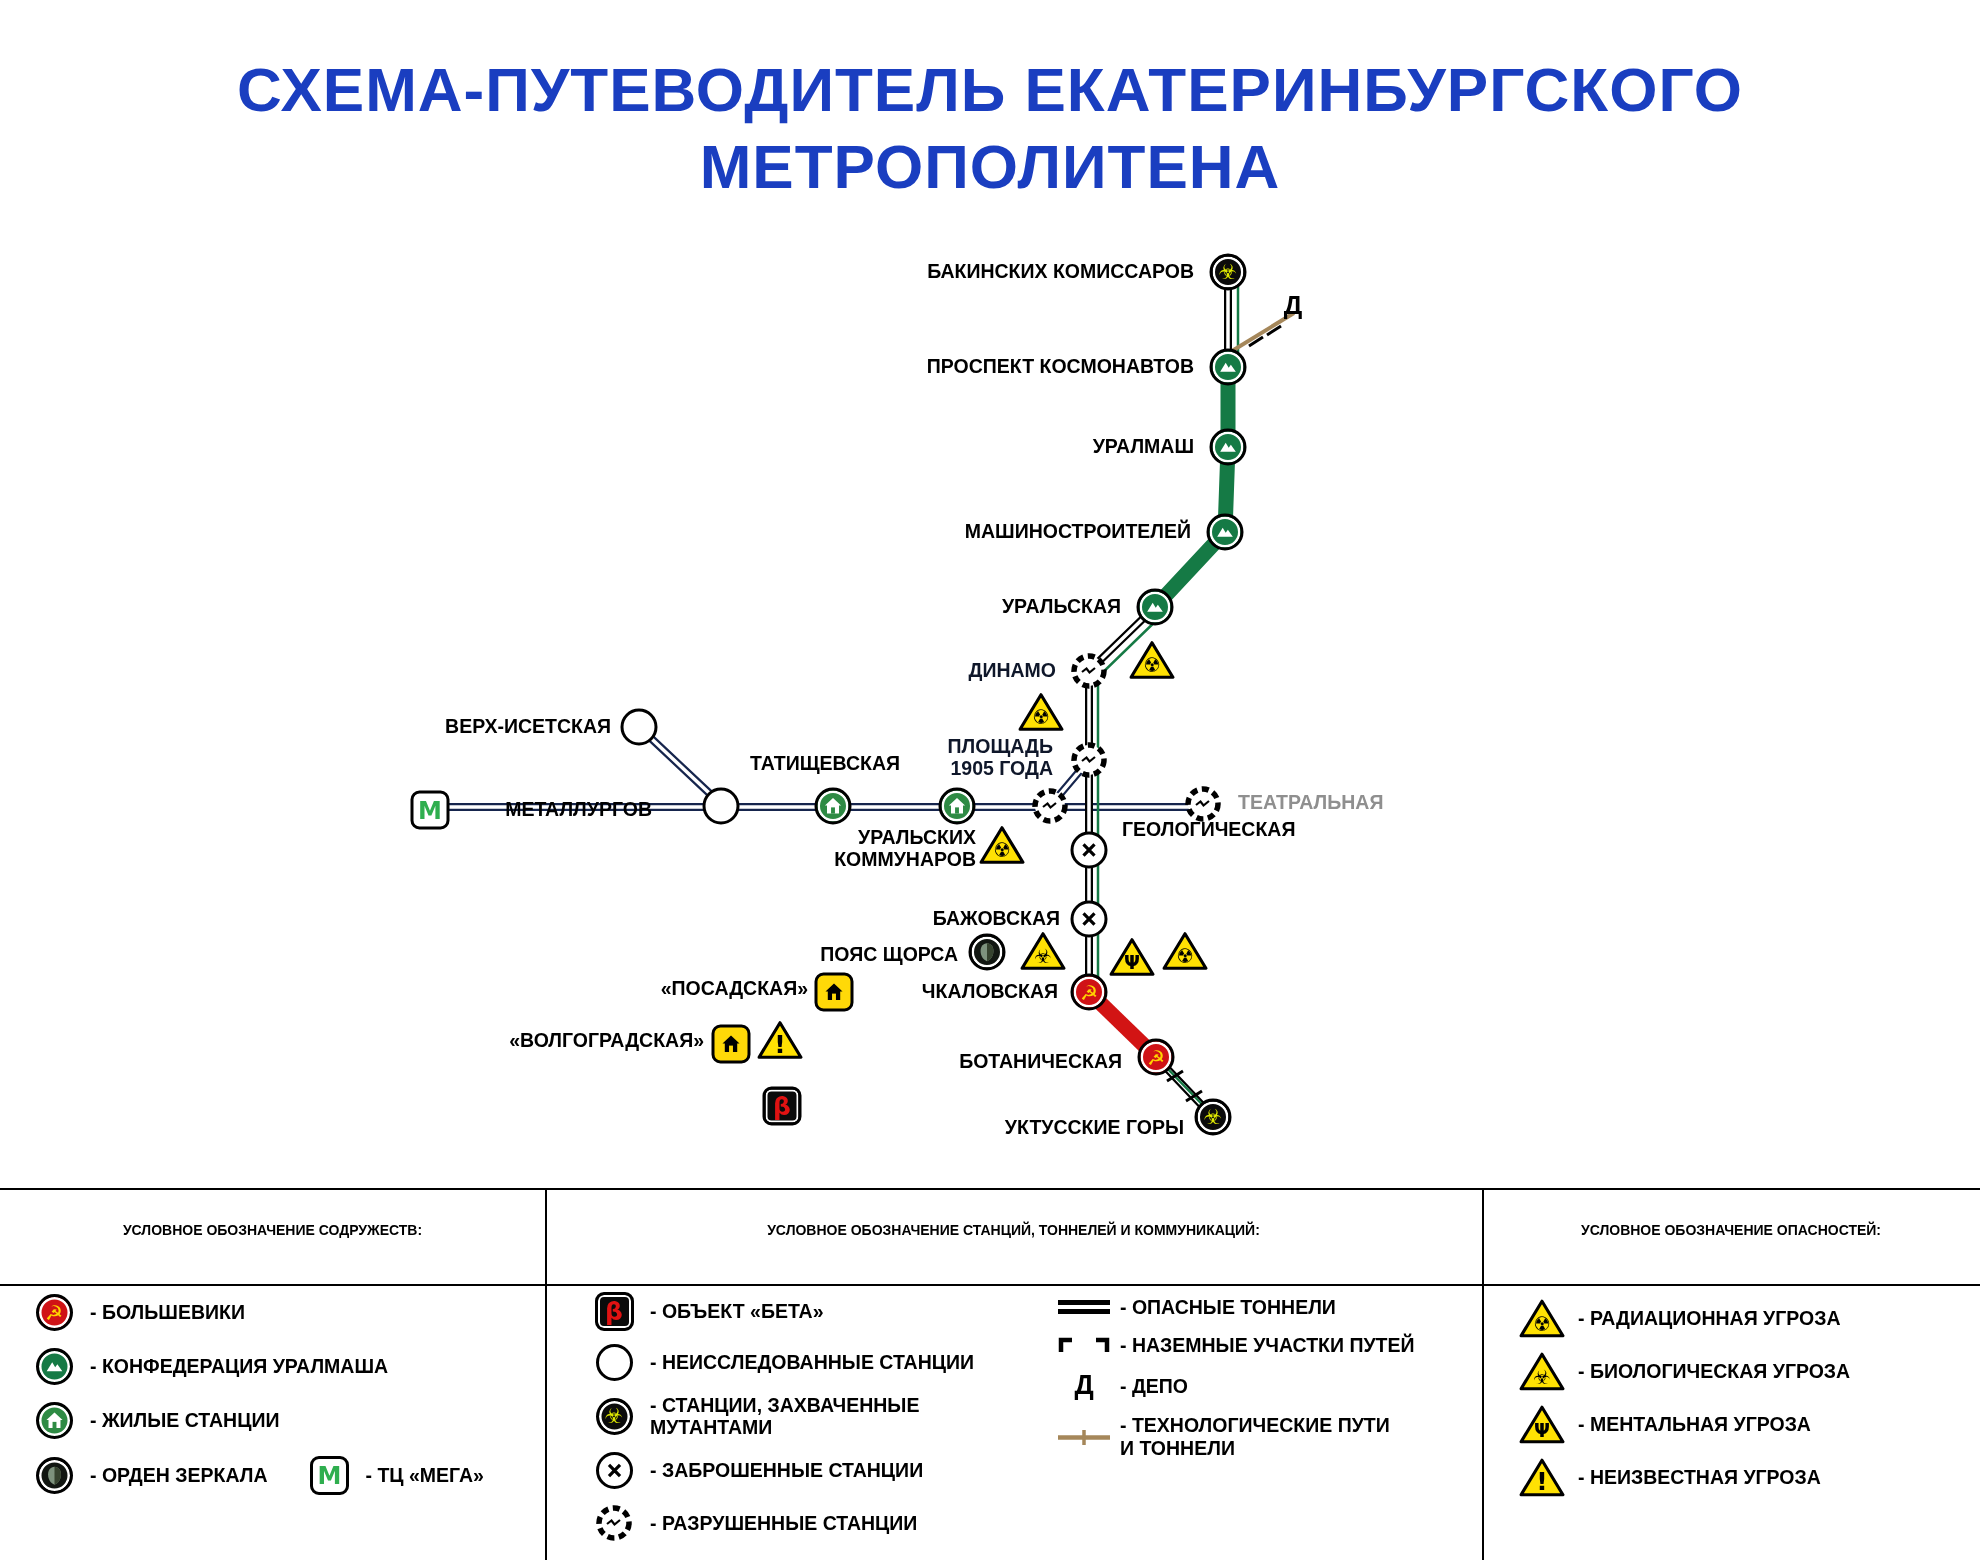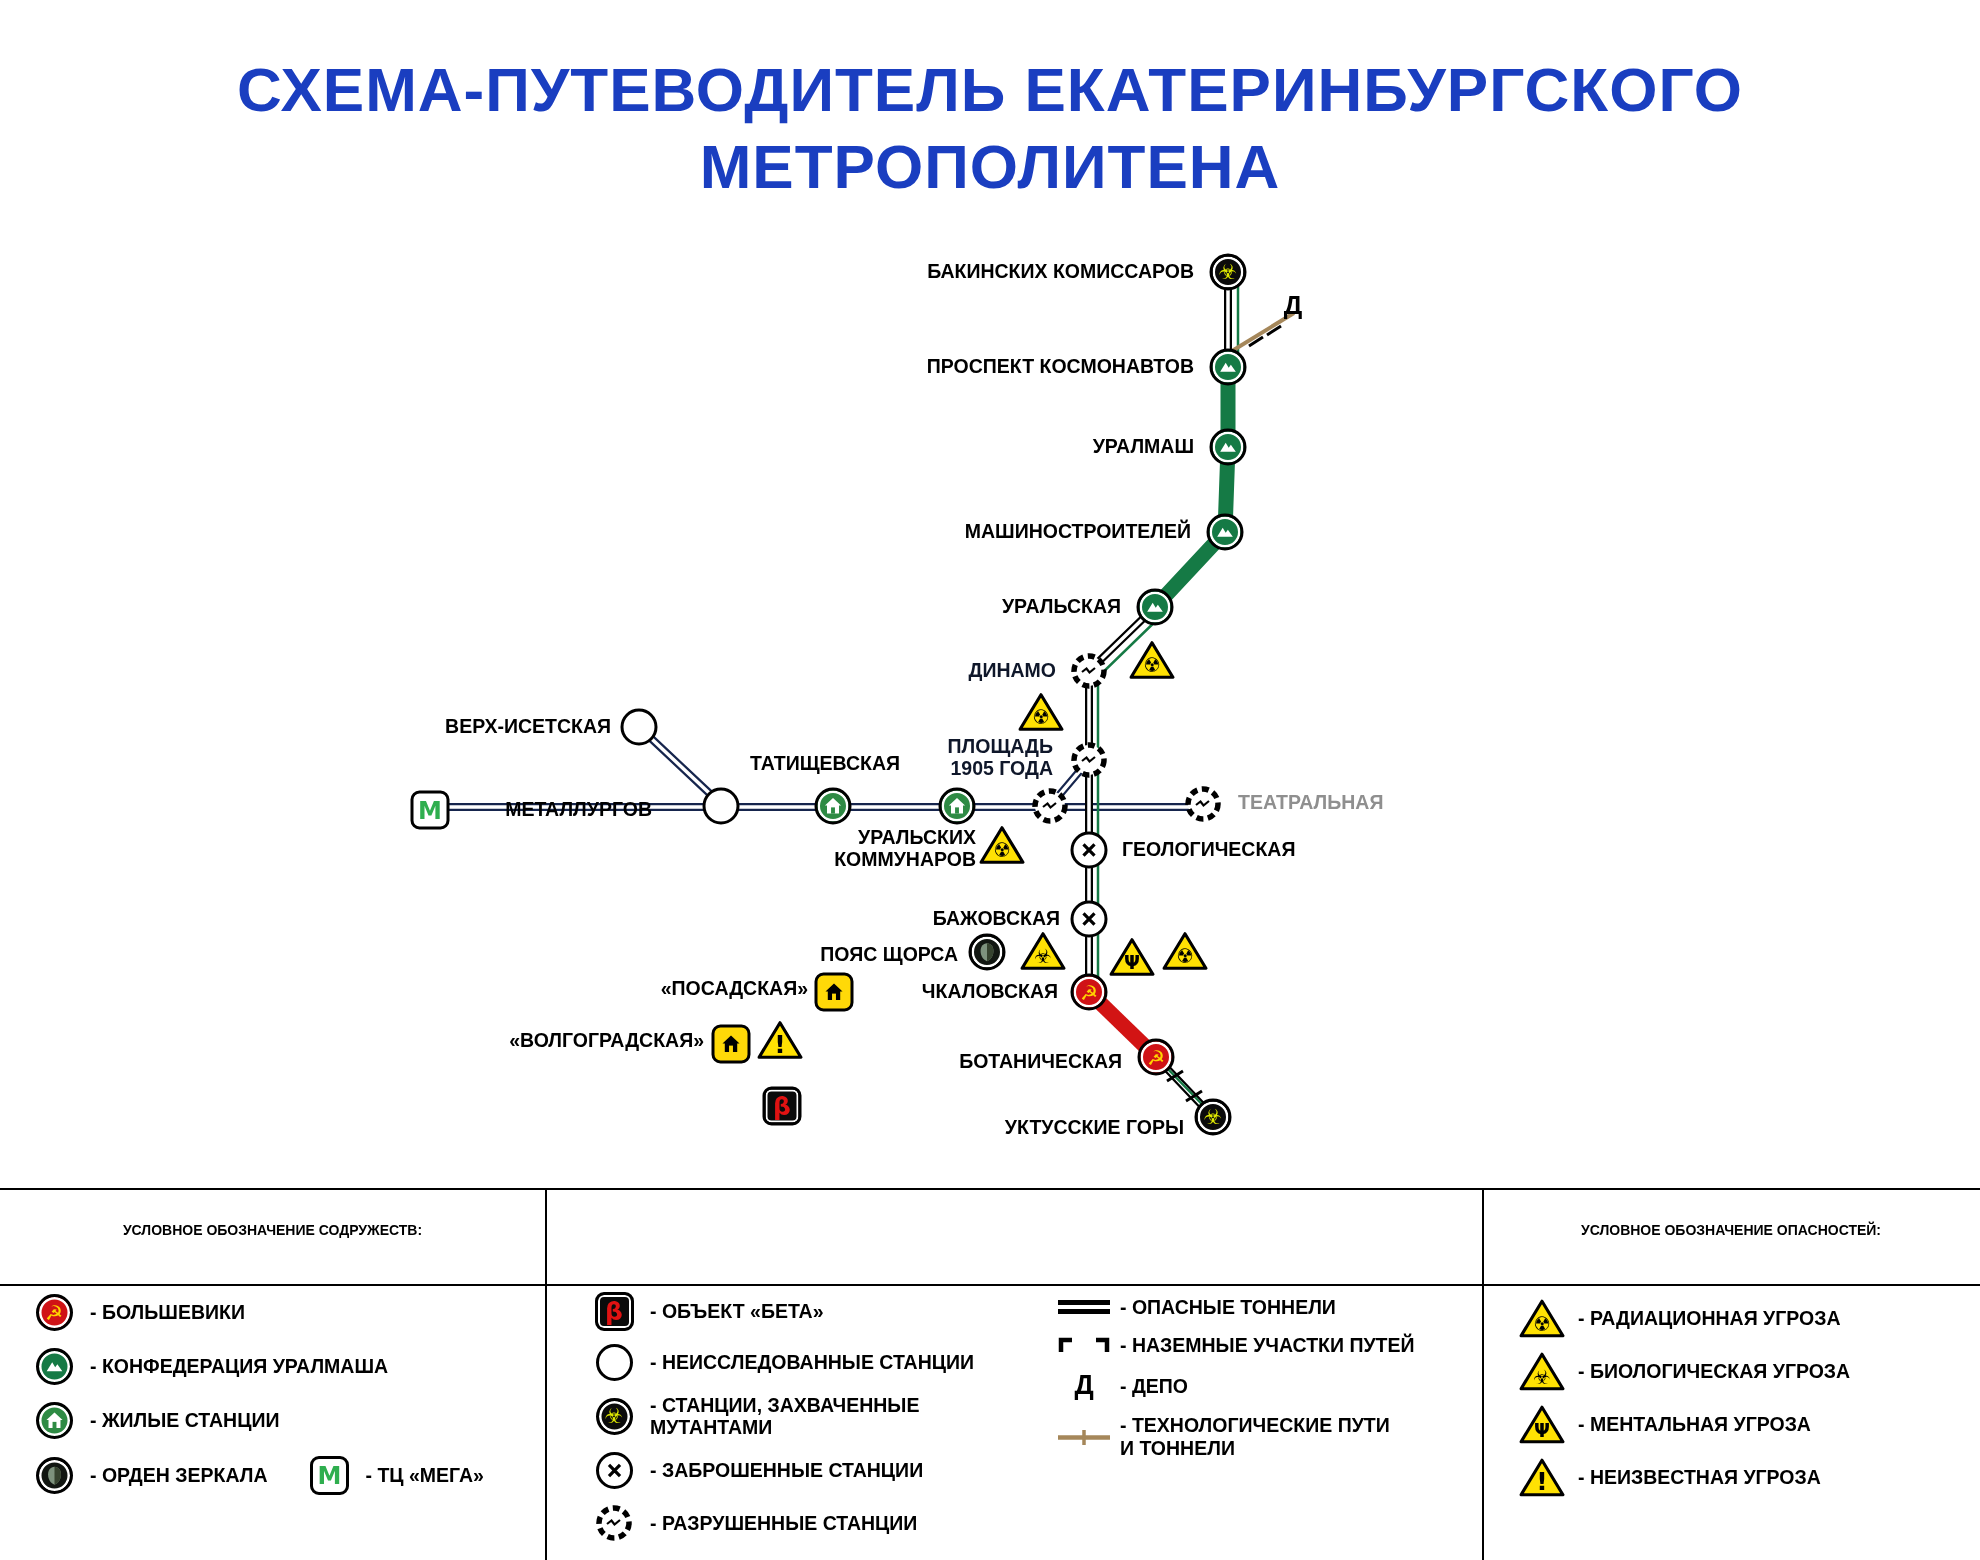--- a/index.html
+++ b/index.html
@@ -157,21 +157,21 @@
             <circle cx="21" cy="21" r="15" fill="#fff" stroke="#000" stroke-width="5.5" stroke-dasharray="7 4.5"></circle>
             <path d="M14 22 l4.5 -3.5 l3 4 l5.5 -4.5" stroke="#000" stroke-width="2.2" fill="none"></path>
           </svg>
         </span></div>
       <div class="st-label" style="top: 803px; left: 1238px; text-align: left; color: rgb(143, 143, 143);">ТЕАТРАЛЬНАЯ</div>
       <div class="map-icon" style="left: 1089px; top: 850px;"><span class="ic cir abandoned">
           <svg class="insvg" viewBox="0 0 20 20">
             <path d="M5.2 5.2 L14.8 14.8 M14.8 5.2 L5.2 14.8" stroke="#000" stroke-width="2.8"></path>
           </svg>
         </span></div>
-      <div class="st-label" style="top: 850px; left: 1122px; text-align: left;">ГЕОЛОГИЧЕСКАЯ</div>
+      <div class="st-label" style="top: 830px; left: 1122px; text-align: left;">ГЕОЛОГИЧЕСКАЯ</div>
       <div class="map-icon" style="left: 1089px; top: 919px;"><span class="ic cir abandoned">
           <svg class="insvg" viewBox="0 0 20 20">
             <path d="M5.2 5.2 L14.8 14.8 M14.8 5.2 L5.2 14.8" stroke="#000" stroke-width="2.8"></path>
           </svg>
         </span></div>
       <div class="st-label" style="top: 919px; right: 920px; text-align: right;">БАЖОВСКАЯ</div>
       <div class="map-icon" style="left: 987px; top: 952px;"><span class="ic cir mirror">
           <svg class="insvg" viewBox="0 0 20 20">
             <path d="M10 2.4 C13.6 2.4 15.6 5.6 15.6 9.2 C15.6 13.6 13.2 16.8 10 18 C6.8 16.8 4.4 13.6 4.4 9.2 C4.4 5.6 6.4 2.4 10 2.4 Z" fill="#7d927d"></path>
             <path d="M10 2.4 C13.6 2.4 15.6 5.6 15.6 9.2 C15.6 13.6 13.2 16.8 10 18 Z" fill="#36432f"></path>
@@ -254,20 +254,21 @@
         </span></div>
     </div>
   <div id="depot-label" style="left:1293px;top:305px">Д</div>
 
   <div class="hline" style="top:1188px"></div>
   <div class="hline" style="top:1284px"></div>
   <div class="vline" style="left:545px;top:1188px;height:372px"></div>
   <div class="vline" style="left:1482px;top:1188px;height:372px"></div>
 
   <div class="legend-header" style="left:0;top:1222px;width:545px">УСЛОВНОЕ ОБОЗНАЧЕНИЕ СОДРУЖЕСТВ:</div>
+  <div class="legend-header" style="left:545px;top:1222px;width:937px">УСЛОВНОЕ ОБОЗНАЧЕНИЕ СТАНЦИЙ, ТОННЕЛЕЙ И КОММУНИКАЦИЙ:</div>
   <div class="legend-header" style="left:1482px;top:1222px;width:498px">УСЛОВНОЕ ОБОЗНАЧЕНИЕ ОПАСНОСТЕЙ:</div>
 
   <div id="legend-col1" class="leg-col" style="left:28px;top:1294px;gap:17px">
       <div class="leg-row">
         <span class="leg-icon">
           <span class="ic cir bolshevik">
             <span class="g gy">☭</span>
           </span>
         </span>
         <span class="leg-label">- БОЛЬШЕВИКИ</span>

